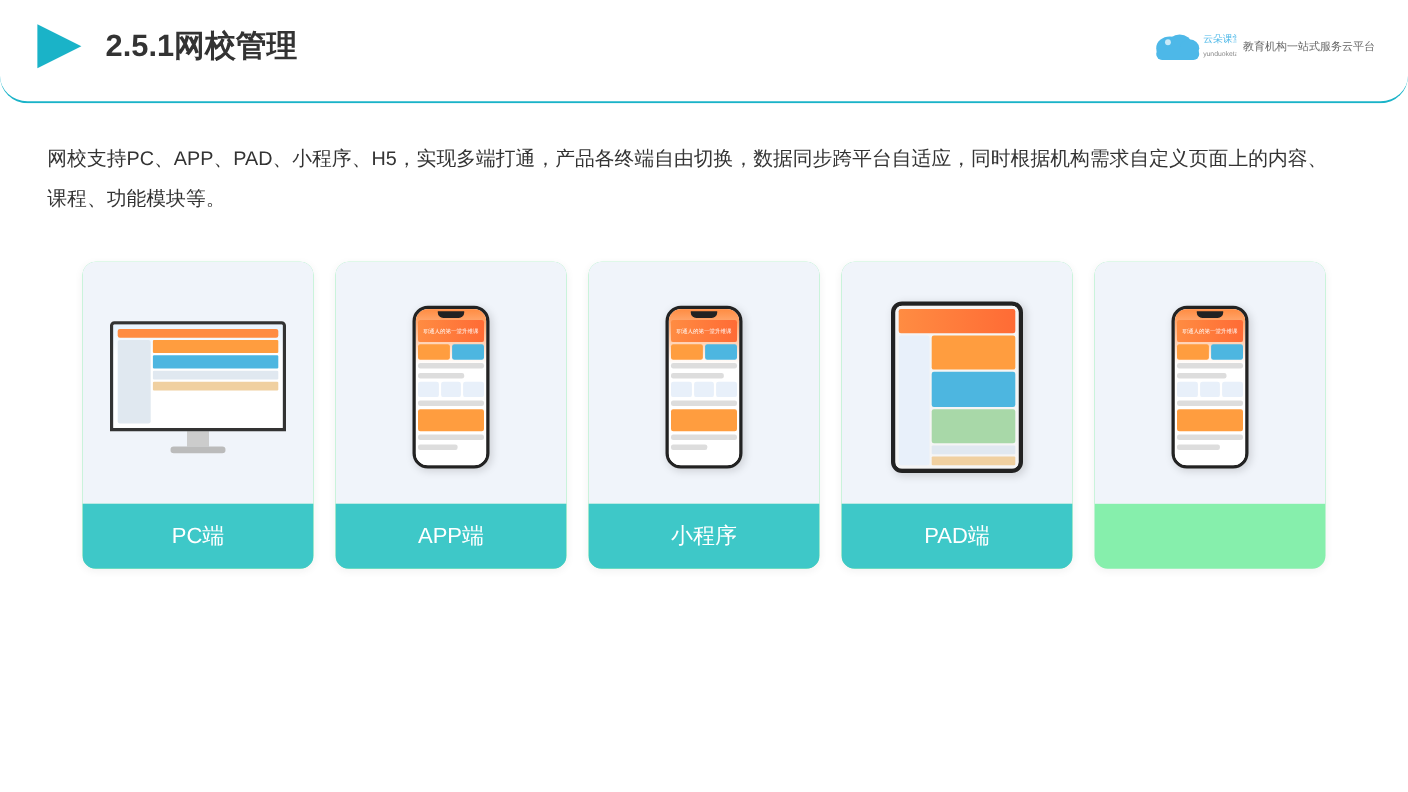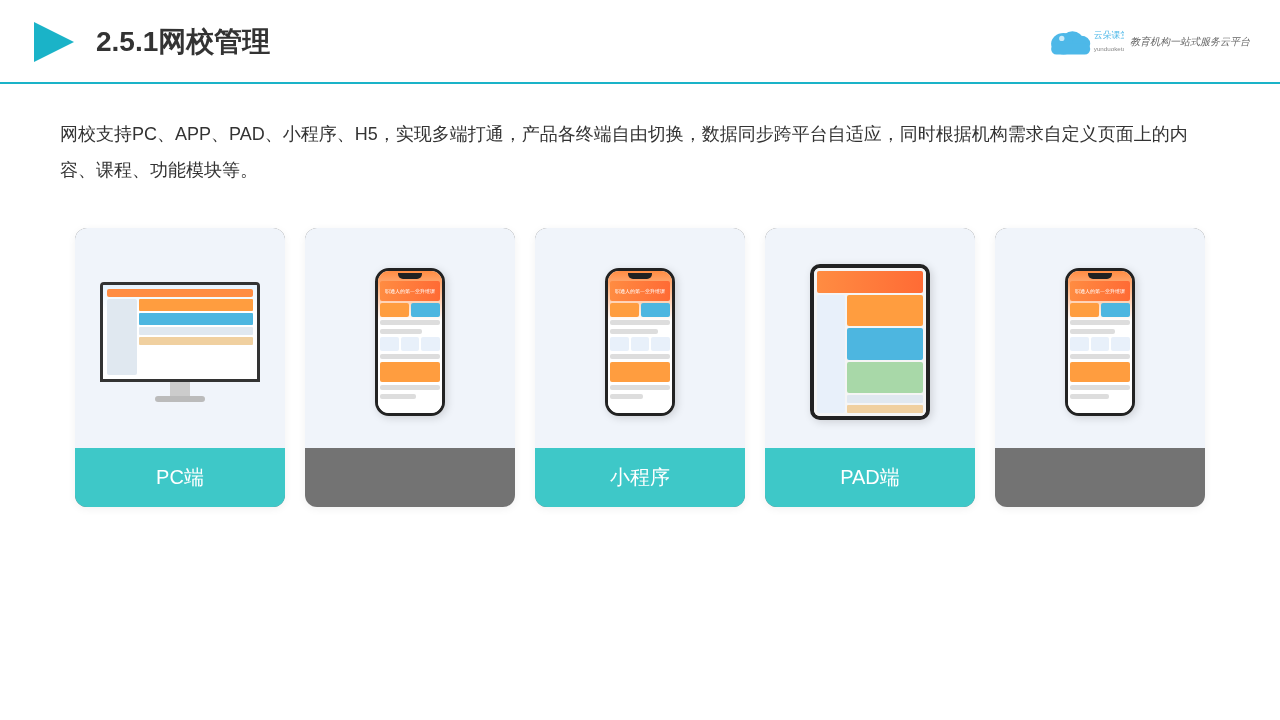--- a/index.html
+++ b/index.html
@@ -9,22 +9,23 @@
       background: #fff;
       font-family: 'Microsoft YaHei', '微软雅黑', Arial, sans-serif;
       overflow: hidden;
     }
 
     
     .header {
       display: flex;
       align-items: center;
       justify-content: space-between;
-      padding: 18px 30px 16px 30px;
+      padding: 18px 30px 26px 30px;
       border-bottom: 2px solid #1ab3c8;
+      border-radius: 25px;
     }
     .header-left {
       display: flex;
       align-items: center;
       gap: 18px;
     }
     .play-icon {
       width: 48px;
       height: 48px;
     }
@@ -43,36 +44,36 @@
       align-items: center;
       gap: 6px;
     }
     .cloud-svg {
       width: 80px;
       height: 38px;
     }
 
     
     .description {
-      padding: 32px 60px 20px 60px;
+      padding: 32px 60px 20px 43px;
       font-size: 18px;
       color: #333;
       line-height: 2;
     }
 
     
     .cards-section {
       display: flex;
       justify-content: center;
       gap: 20px;
       padding: 20px 40px 20px 40px;
     }
 
     .card {
-      background: #737373;
+      background: #86efac;
       border-radius: 12px;
       width: 210px;
       display: flex;
       flex-direction: column;
       align-items: center;
       overflow: hidden;
       box-shadow: 0 2px 8px rgba(0,0,0,0.06);
     }
 
     .card-image-area {
@@ -310,21 +311,21 @@
         <ellipse cx="32" cy="18" rx="12" ry="10" fill="#4db8e8"></ellipse>
         <ellipse cx="42" cy="22" rx="10" ry="9" fill="#4db8e8"></ellipse>
         <rect x="8" y="22" width="44" height="12" rx="6" fill="#4db8e8"></rect>
 
         <circle cx="20" cy="16" r="3" fill="#fff" opacity="0.7"></circle>
 
         <text x="56" y="16" font-size="10" fill="#4db8e8" font-family="Microsoft YaHei,Arial">云朵课堂</text>
         <text x="56" y="30" font-size="7" fill="#888" font-family="Arial">yunduoketang.com</text>
       </svg>
       <div style="display:flex;flex-direction:column;justify-content:center;">
-        <span style="font-size:10px;color:#666;white-space:nowrap;font-style:italic;">教育机构一站式服务云平台</span>
+        <span style="font-size:10px;color:#666;white-space:nowrap;">教育机构一站式服务云平台</span>
       </div>
     </div>
   </div>
 </div>
 
 <div class="description">
   <p>网校支持PC、APP、PAD、小程序、H5，实现多端打通，产品各终端自由切换，数据同步跨平台自适应，同时根据机构需求自定义页面上的内容、课程、功能模块等。</p>
 </div>
 
 <div class="cards-section">
@@ -374,20 +375,21 @@
           </div>
           <div class="phone-text-line"></div>
           <div class="phone-row">
             <div class="phone-box-orange" style="height:20px;"></div>
           </div>
           <div class="phone-text-line"></div>
           <div class="phone-text-line" style="width:60%;"></div>
         </div>
       </div>
     </div>
+    <div class="card-label">APP端</div>
   </div>
 
   <div class="card">
     <div class="card-image-area">
       <div class="phone-mock">
         <div class="phone-screen">
           <div class="phone-notch"></div>
           <div class="phone-header-bar">
             <span class="phone-header-text">职通人的第一堂升维课</span>
           </div>

